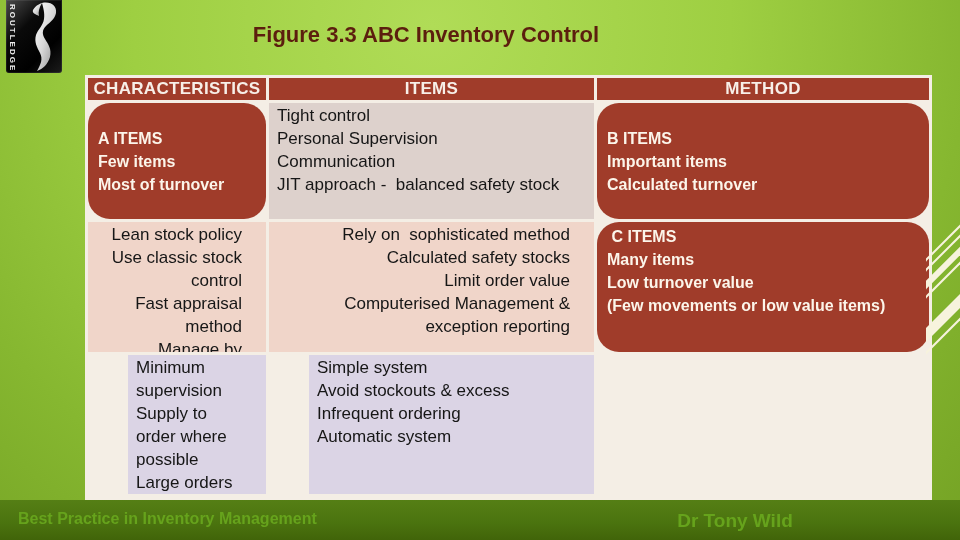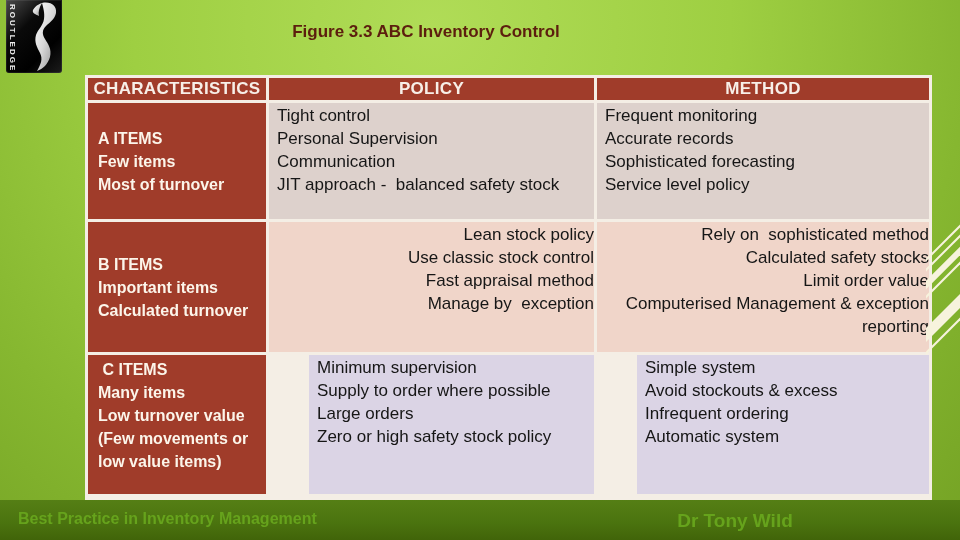--- a/index.html
+++ b/index.html
@@ -21,21 +21,21 @@
     position:absolute; left:2px; top:4px;
     writing-mode: vertical-rl;
     color:#ececec; font-size:8px; font-weight:bold; letter-spacing:2px;
   }
   .logo-figure { position:absolute; right:3px; top:1px; }
 
   
   .title {
     position:absolute; left:0; top:22px; width:852px;
     text-align:center;
-    font-size:17px; font-weight:bold;
+    font-size:22px; font-weight:bold;
     color: var(--title_color,#5c1e0e);
   }
 
   
   .table {
     position:absolute; left:85px; top:75px;
     width:847px; height:480px;
     background:#f4eee5;
     padding:3px;
     display:grid;
@@ -46,26 +46,26 @@
   .cell { overflow:hidden; white-space:pre-wrap; }
   .hcell {
     background: var(--accent_red,#a03c2a);
     color:#f7efe8; font-weight:bold; font-size:17px; letter-spacing:0.3px;
     display:flex; align-items:center; justify-content:center;
   }
   .rcell {
     background: var(--accent_red,#a03c2a);
     color:#fcf5ea; font-weight:bold; font-size:16px; line-height:23px;
     padding:2px 4px 2px 10px;
-    display:flex; flex-direction:column; justify-content:center;
+    display:flex; flex-direction:column; justify-content:center;border-radius:22px;
   }
   .rcell.top { justify-content:flex-start; padding-top:3px; }
   .bcell {
     color:#161616; font-size:17px; line-height:23px;
-    padding:1px 0 2px 8px;
+    padding:1px 24px 2px 8px;
   }
   .bg1 { background: var(--row1_bg,#ddd1cc); }
   .bg2 { background: var(--row2_bg,#f0d5c9); text-align: right; }
   .bg3 { background: var(--row3_bg,#dbd4e5); margin-left: 40px; }
 
   
   .stripes { position:absolute; left:926px; top:205px; }
 
   
   .footer {
@@ -97,34 +97,30 @@
     </defs>
     <path fill="url(#silver)" d="M17 2 C26 0 32 5 31 12 C30 18 25 21 21 25 C17 29 17 33 20 38 C23 43 27 48 25 56 C23 63 18 68 12 70 C16 63 18 58 15 52 C12 46 9 41 11 34 C13 28 18 25 19 18 C20 12 18 6 17 2 Z"></path>
     <path fill="url(#silver)" d="M8 9 C11 4 16 2 17 2 C14 7 13 11 14 15 C10 13 7 12 8 9 Z"></path>
   </svg>
 </div>
 
 <div class="title">Figure 3.3 ABC Inventory Control</div>
 
 <div class="table">
   <div class="cell hcell">CHARACTERISTICS</div>
-  <div class="cell hcell">POLICY</div>
+  <div class="cell hcell">ITEMS</div>
   <div class="cell hcell">METHOD</div>
 
   <div class="cell rcell">A ITEMS
 Few items
 Most of turnover</div>
   <div class="cell bcell bg1">Tight control
 Personal Supervision
 Communication
 JIT approach -  balanced safety stock</div>
-  <div class="cell bcell bg1">Frequent monitoring
-Accurate records
-Sophisticated forecasting
-Service level policy</div>
 
   <div class="cell rcell">B ITEMS
 Important items
 Calculated turnover</div>
   <div class="cell bcell bg2">Lean stock policy
 Use classic stock control
 Fast appraisal method
 Manage by  exception</div>
   <div class="cell bcell bg2">Rely on  sophisticated method
 Calculated safety stocks

